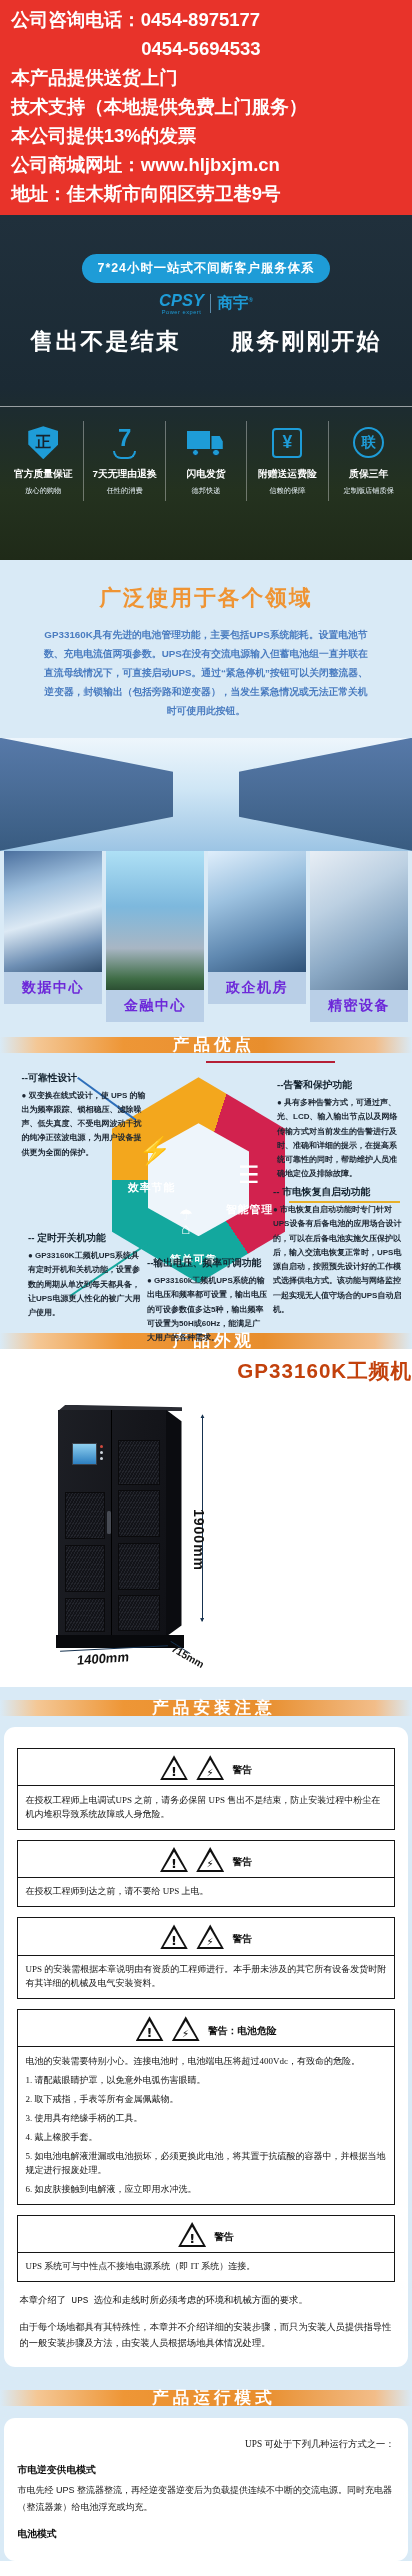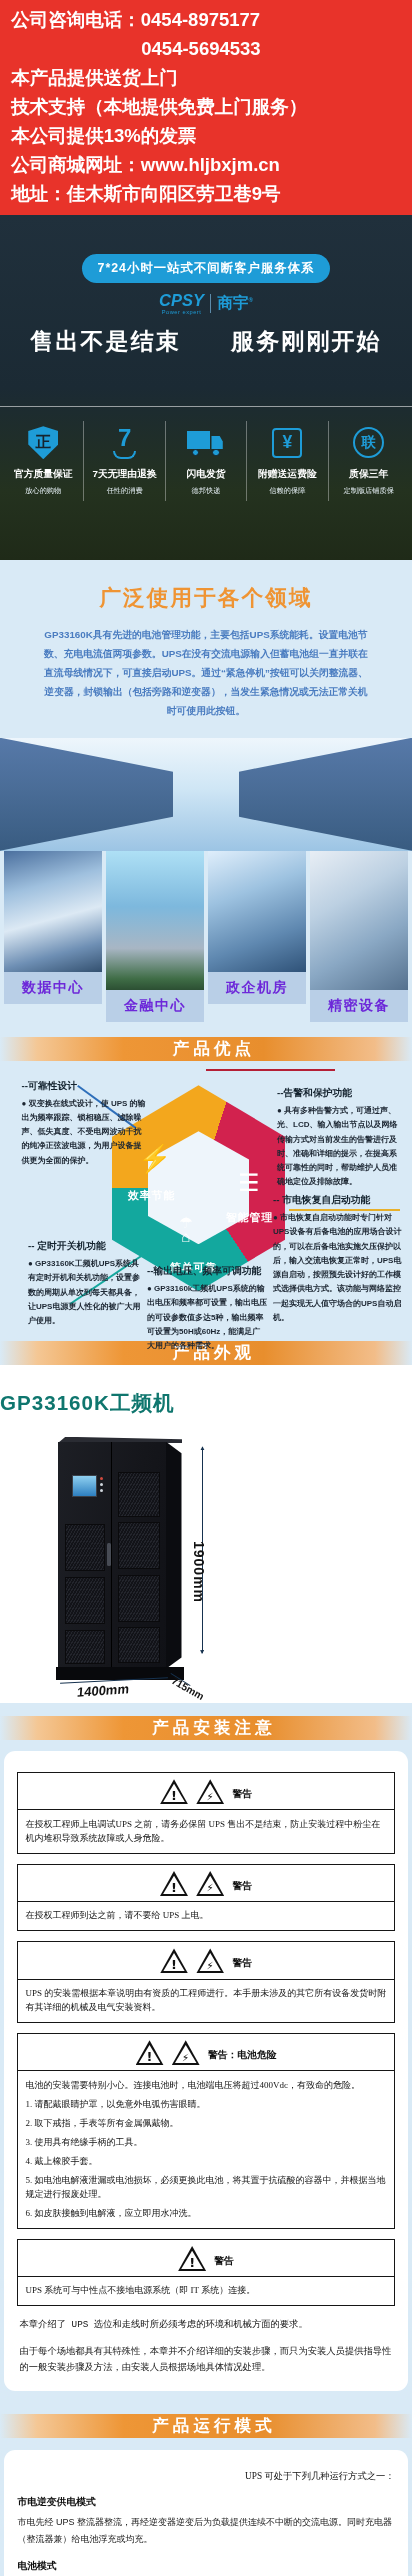--- a/index.html
+++ b/index.html
@@ -55,21 +55,21 @@
   .cat-photo { width:100%; }
   .cat:nth-child(odd) .cat-photo { height:121px; }
   .cat:nth-child(even) .cat-photo { height:139px; }
   .g-dc { background:linear-gradient(165deg,#4a6f9e 0%,#9fc0de 30%,#dce9f4 55%,#6e8fb4 80%,#33506f 100%); }
   .g-fin { background:linear-gradient(180deg,#aee0f5 0%,#7db8dd 40%,#a8b6c4 70%,#3f6d46 92%,#2c4f33 100%); }
   .g-gov { background:linear-gradient(160deg,#dfeefb 0%,#9dc2e0 35%,#5f88b0 70%,#2f5278 100%); }
   .g-prec { background:linear-gradient(150deg,#e8eef5 0%,#bcd0e2 35%,#8aa8c4 65%,#55718e 100%); }
   .cat-label { height:32px; background:#b9cfe7; color:#6d28d9; font-size:14px; font-weight:bold; display:flex; align-items:center; justify-content:center; letter-spacing:1.5px; }
 
   
-  .sec-banner { height:24px; display:flex; align-items:center; justify-content:center; color:#fff; font-size:16.5px; font-weight:bold; letter-spacing:4.1px;
+  .sec-banner { height:16px; display:flex; align-items:center; justify-content:center; color:#fff; font-size:16.5px; font-weight:bold; letter-spacing:4.1px;
     background:linear-gradient(90deg, rgba(248,228,200,0) 0%, #f4c795 9%, #ee9636 30%, #e88e2d 64%, #f2bd89 91%, rgba(248,228,200,0) 100%);padding-left:16px; }
 
   
   .adv-banner { margin-top:14.4px; }
   .adv-stage { position:relative; height:280px; }
   .hexring { position:absolute; left:112px; top:24px; width:173px; height:206px;
     clip-path:polygon(50% 0,100% 25%,100% 75%,50% 100%,0 75%,0 25%);
     background:conic-gradient(from 18deg, #d2224e 0 128deg, #13a89e 128deg 252deg, #f3a71d 252deg 360deg); }
   .hexinner { position:absolute; left:148px; top:70px; width:101px; height:113px;
     clip-path:polygon(50% 0,100% 25%,100% 75%,50% 100%,0 75%,0 25%); background:#eef5fb; }
@@ -91,21 +91,21 @@
   .adv p { font-size:8px; line-height:1.78; color:#1c2632; font-weight:bold; }
   .adv p:before { content:"● "; }
   .adv-a { left:21.6px; top:18.5px; width:126px; }
   .adv-b { left:277px; top:26px; width:127px; }
   .adv-c { left:273px; top:133px; width:132px; }
   .adv-d { left:28px; top:179px; width:117px; }
   .adv-e { left:147px; top:204px; width:120px; }
 
   
   .appear { background:#fff; height:338px; position:relative; }
-  .appear-model { text-align:left; font-size:20.6px; font-weight:bold; color:#0f766e; padding-top:24px; letter-spacing:1px; }
+  .appear-model { text-align:right; font-size:20.6px; font-weight:bold; color:#c2410c; padding-top:8px; letter-spacing:1px; }
   .fig { position:relative; height:278px; margin-top:4.1px; }
   .cab { position:absolute; left:58px; top:20.6px; width:108px; height:227px; background:linear-gradient(100deg,#1d1f25 0%,#15161b 60%,#101116 100%); }
   .cab:after { content:""; position:absolute; left:53px; top:0; bottom:0; width:1px; background:#000; }
   .cab-side { position:absolute; left:166px; top:20.6px; width:15.5px; height:227px; background:#0b0c10; clip-path:polygon(0 0,100% 5%,100% 95%,0 100%); }
   .cab-top { position:absolute; left:58px; top:15.5px; width:124px; height:6.2px; background:#2a2c33; clip-path:polygon(0 100%,6% 0,100% 40%,100% 100%); }
   .cab-base { position:absolute; left:56px; top:246px; width:128px; height:12.4px; background:#08090c; }
   .cab-screen { position:absolute; left:72px; top:54px; width:25px; height:21.6px; background:linear-gradient(180deg,#8fd0f0 0%,#2d7fc0 100%); border:1px solid #3a4049; z-index:2; }
   .cab-btns { position:absolute; left:100px; top:56px; width:4.1px; z-index:2; display:flex; flex-direction:column; gap:2.6px; }
   .cab-btns i { width:3.1px; height:3.1px; border-radius:50%; background:#cfd6dd; }
   .cab-btns i:first-child { background:#d24a3e; }

